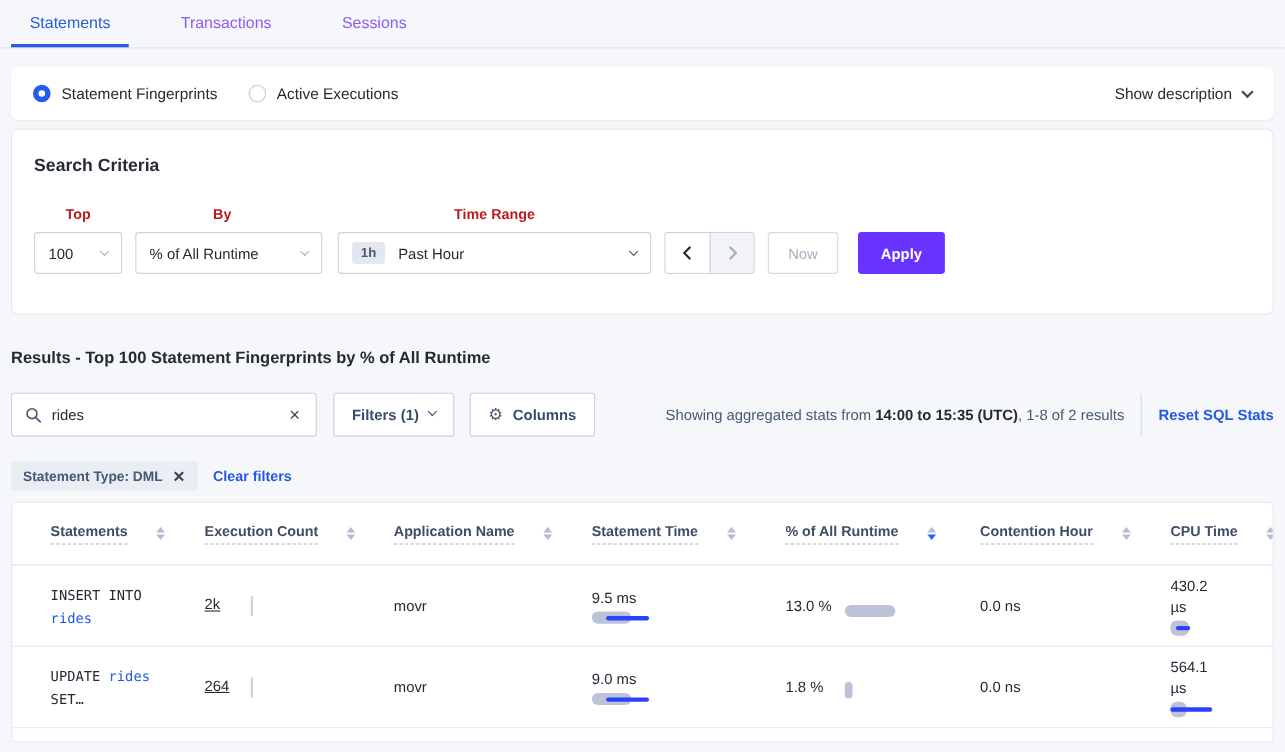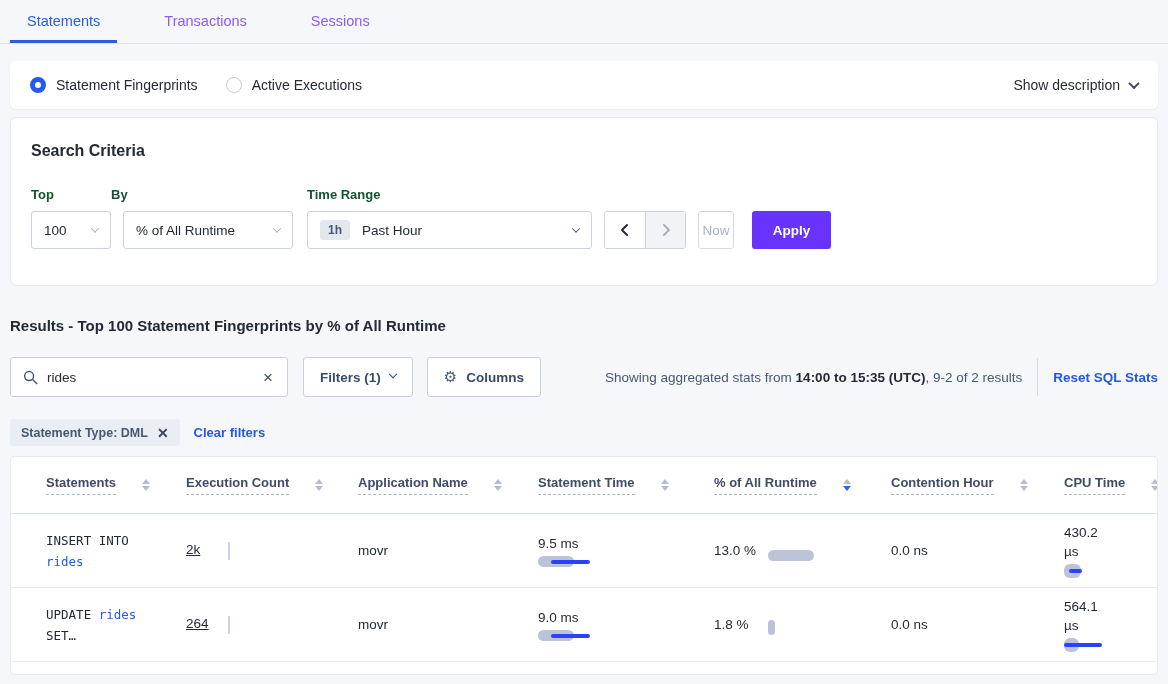--- a/index.html
+++ b/index.html
@@ -21,31 +21,31 @@
   .show-desc { margin-left:auto; display:flex; align-items:center; gap:10px; font-size:14px; color:#242a35; cursor:pointer; }
   .chev { width:8px; height:8px; border-right:2px solid #3e4c68; border-bottom:2px solid #3e4c68;
           transform:rotate(45deg) translate(-1px,-1px); display:inline-block; }
   .chev.sm { width:6px; height:6px; border-width:1.6px; }
   .chev.gray { border-color:#a9b1c4; }
 
   
   .criteria-card { margin:0 10px; background:#fff; border:1px solid #e2e7f0; border-radius:6px; padding:24px 20px 36px; }
   .criteria-title { font-size:16px; font-weight:bold; color:#242a35; }
   .criteria-fields { display:flex; align-items:flex-end; margin-top:27px; }
-  .field-label { font-size:13px; font-weight:bold; color:#14532d; margin-bottom:9px; }
+  .field-label { font-size:13px; font-weight:bold; color:#b91c1c; margin-bottom:9px;text-align:center; }
   .select { height:38px; border:1px solid #ccd3e0; border-radius:3px; background:#fff; display:flex; align-items:center;
             padding:0 12px; font-size:13.5px; color:#242a35; cursor:pointer; }
   .select .chev { margin-left:auto; }
   .w-top { width:80px; } .w-by { width:170px; margin-left:12px; }
   .tr-badge { background:#e3e7ee; border-radius:3px; font-size:12px; font-weight:bold; color:#475872;
               padding:3px 8px; margin-right:12px; }
   .nav-group { display:flex; margin-left:12px; border:1px solid #ccd3e0; border-radius:3px; overflow:hidden; height:38px; align-self:flex-end; }
   .nav-btn { width:40px; display:flex; align-items:center; justify-content:center; background:#fff; cursor:pointer; }
   .nav-btn.disabled { background:#f1f3f6; border-left:1px solid #ccd3e0; cursor:default; }
-  .now-btn { margin-left:12px; width:36px; height:38px; border:1px solid #d5dae5; border-radius:3px; background:#fff;
+  .now-btn { margin-left:12px; width:64px; height:38px; border:1px solid #d5dae5; border-radius:3px; background:#fff;
              color:#a9b0c2; font-size:13.5px; display:flex; align-items:center; justify-content:center; }
   .apply-btn { margin-left:18px; width:79px; height:38px; background:#6933ff; border-radius:3px; color:#fff;
                font-size:13.5px; font-weight:bold; display:flex; align-items:center; justify-content:center; cursor:pointer; }
 
   
   .results-heading { margin:31px 0 0 10px; font-size:15px; font-weight:bold; color:#242a35; }
   .controls-row { margin:23px 10px 0; display:flex; align-items:center; }
   .search-box { width:278px; height:40px; background:#fff; border:1px solid #c9d0de; border-radius:3px;
                 display:flex; align-items:center; padding:0 12px; }
   .search-box input { border:none; outline:none; flex:1; font-size:13.5px; color:#242a35; margin-left:9px;
@@ -176,21 +176,21 @@
     <div class="btn filters">
       <span>Filters (1)</span>
       <span class="chev sm" style="border-color:#394a6b;transform:rotate(45deg) translate(-2px,-2px);"></span>
     </div>
     <div class="btn columns">
       <span class="gear">⚙</span>
       <span>Columns</span>
     </div>
     <div class="stats-group">
       <div class="stats-text">
-        <span>Showing aggregated stats from </span><b>14:00 to 15:35 (UTC)</b><span>, 9-2 of 2 results</span>
+        <span>Showing aggregated stats from </span><b>14:00 to 15:35 (UTC)</b><span>, 1-8 of 2 results</span>
       </div>
       <div class="vdiv"></div>
       <span class="link">Reset SQL Stats</span>
     </div>
   </div>
 
   <div class="badge-row">
     <div class="fbadge">
       <span>Statement Type: DML</span>
       <span class="x">✕</span>

